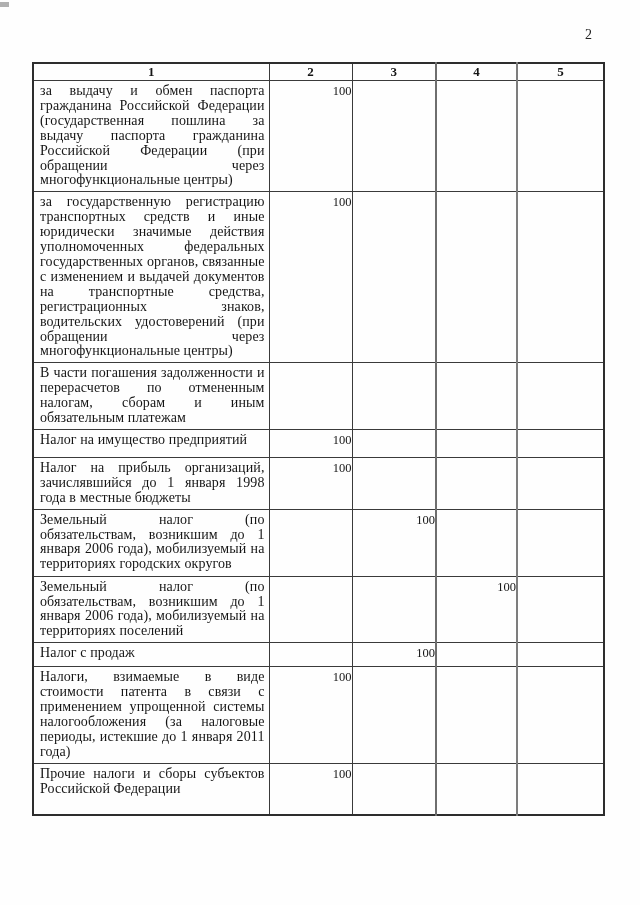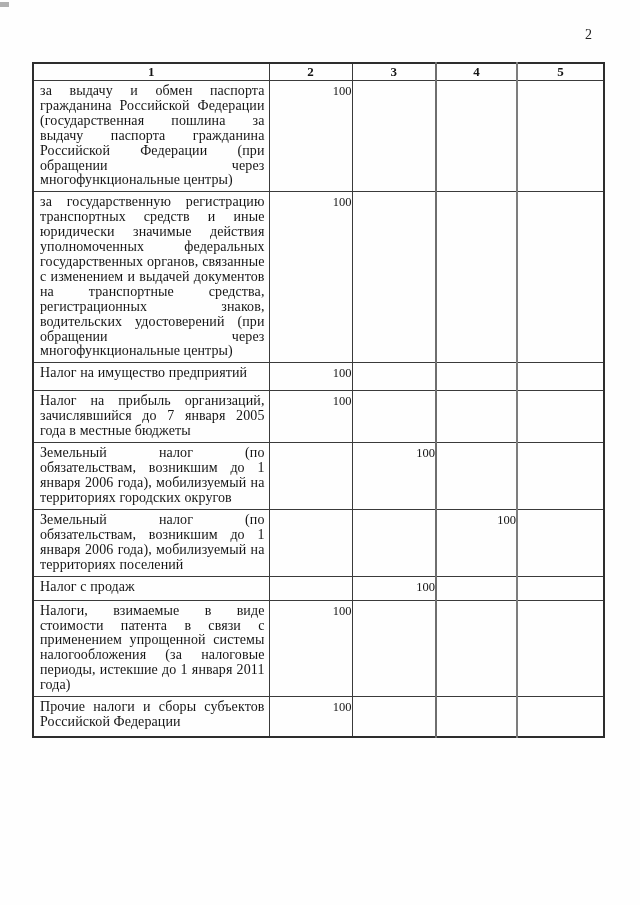--- a/index.html
+++ b/index.html
@@ -92,29 +92,36 @@
         <td class="value-cell"></td>
         <td class="value-cell"></td>
       </tr>
       <tr style="height:135px">
         <td class="label-cell">за государственную регистрацию транспортных средств и иные юридически значимые действия уполномоченных федеральных государственных органов, связанные с изменением и выдачей документов на транспортные средства, регистрационных знаков, водительских удостоверений (при обращении через многофункциональные центры)</td>
         <td class="value-cell">100</td>
         <td class="value-cell"></td>
         <td class="value-cell"></td>
         <td class="value-cell"></td>
       </tr>
+      <tr style="height:45px">
+        <td class="label-cell">В части погашения задолженности и перерасчетов по отмененным налогам, сборам и иным обязательным платежам</td>
+        <td class="value-cell"></td>
+        <td class="value-cell"></td>
+        <td class="value-cell"></td>
+        <td class="value-cell"></td>
+      </tr>
       <tr style="height:28px">
         <td class="label-cell">Налог на имущество предприятий</td>
         <td class="value-cell">100</td>
         <td class="value-cell"></td>
         <td class="value-cell"></td>
         <td class="value-cell"></td>
       </tr>
       <tr style="height:48px">
-        <td class="label-cell">Налог на прибыль организаций, зачислявшийся до 7 января 2005 года в местные бюджеты</td>
+        <td class="label-cell">Налог на прибыль организаций, зачислявшийся до 1 января 1998 года в местные бюджеты</td>
         <td class="value-cell">100</td>
         <td class="value-cell"></td>
         <td class="value-cell"></td>
         <td class="value-cell"></td>
       </tr>
       <tr style="height:67px">
         <td class="label-cell">Земельный налог (по обязательствам, возникшим до 1 января 2006 года), мобилизуемый на территориях городских округов</td>
         <td class="value-cell"></td>
         <td class="value-cell">100</td>
         <td class="value-cell"></td>
@@ -134,21 +141,21 @@
         <td class="value-cell"></td>
         <td class="value-cell"></td>
       </tr>
       <tr style="height:85px">
         <td class="label-cell">Налоги, взимаемые в виде стоимости патента в связи с применением упрощенной системы налогообложения (за налоговые периоды, истекшие до 1 января 2011 года)</td>
         <td class="value-cell">100</td>
         <td class="value-cell"></td>
         <td class="value-cell"></td>
         <td class="value-cell"></td>
       </tr>
-      <tr style="height:40px">
+      <tr style="height:52px">
         <td class="label-cell">Прочие налоги и сборы субъектов Российской Федерации</td>
         <td class="value-cell">100</td>
         <td class="value-cell"></td>
         <td class="value-cell"></td>
         <td class="value-cell"></td>
       </tr>
     </tbody>
   </table>
 </div>
 

